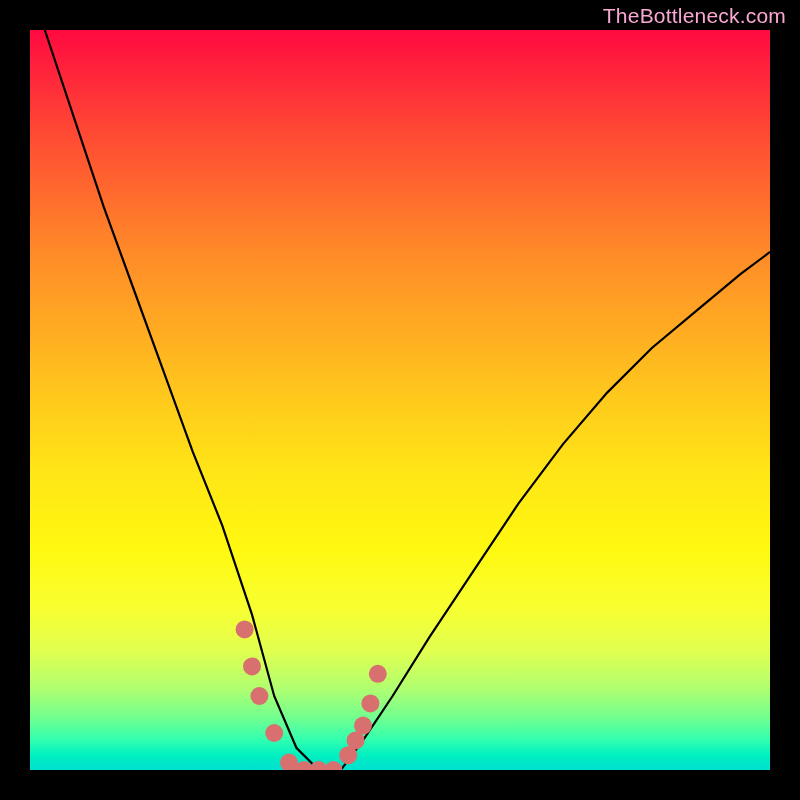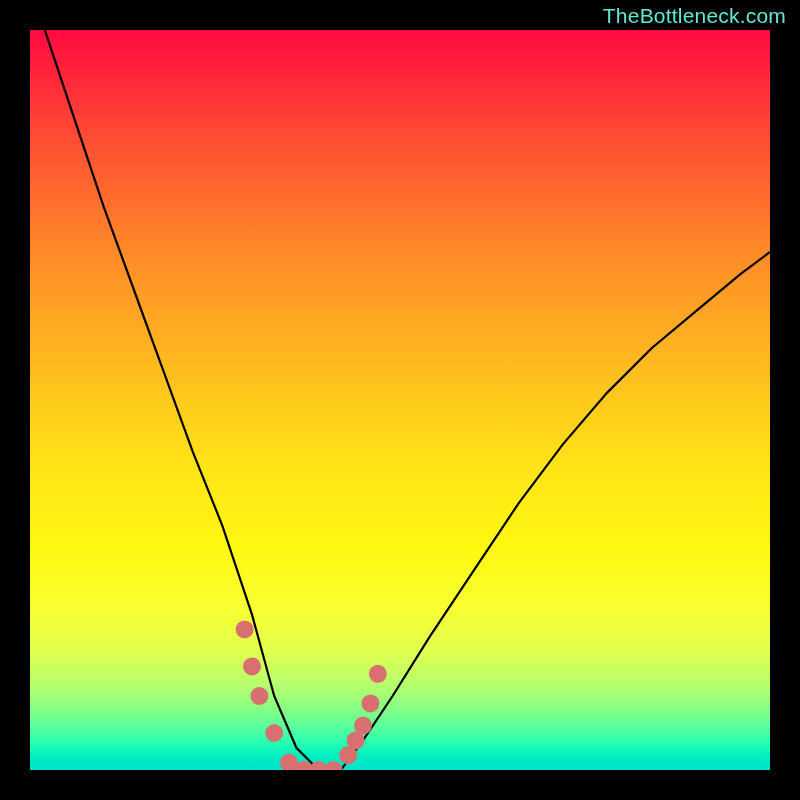--- a/index.html
+++ b/index.html
@@ -43,21 +43,21 @@
       #b0ff70 89%,
       #70ff90 93%,
       #30ffb0 96%,
       #00f0c0 98%,
       #00e0d0 100%);
   }
   .watermark {
     position: absolute;
     top: 4px;
     right: 14px;
-    color: #5eead4;
+    color: #f9a8d4;
     font-size: 21px;
     font-weight: 500;
     letter-spacing: 0.2px;
     user-select: none;
   }
   svg.curve {
     position: absolute;
     inset: 0;
   }
   .curve-path {

